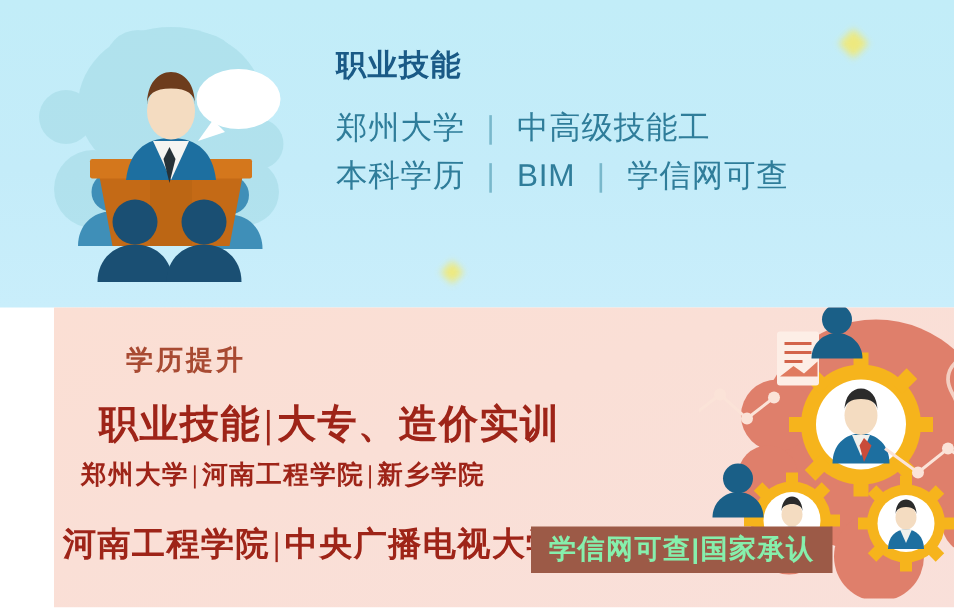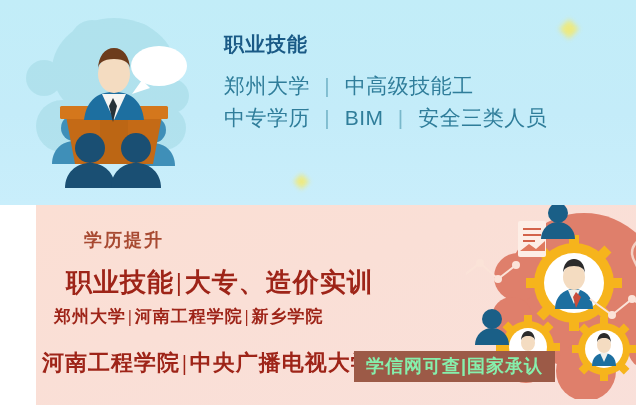--- a/index.html
+++ b/index.html
@@ -182,25 +182,25 @@
     <div id="top-text">
       <div id="top-title">职业技能</div>
 
       <div class="top-line">
         <span>郑州大学</span>
         <span class="sep">|</span>
         <span>中高级技能工</span>
       </div>
 
       <div class="top-line">
-        <span>中专学历</span>
+        <span>本科学历</span>
         <span class="sep">|</span>
         <span>BIM</span>
         <span class="sep">|</span>
-        <span>安全三类人员</span>
+        <span>学信网可查</span>
       </div>
     </div>
 
     <div class="diamond" style="left:562px; top:22px;"></div>
     <div class="diamond" style="left:296px; top:176px; width:11px; height:11px;"></div>
   </div>
 
   <div id="bottom-panel">
 
     <svg id="illus-edu" viewBox="0 0 210 200">

